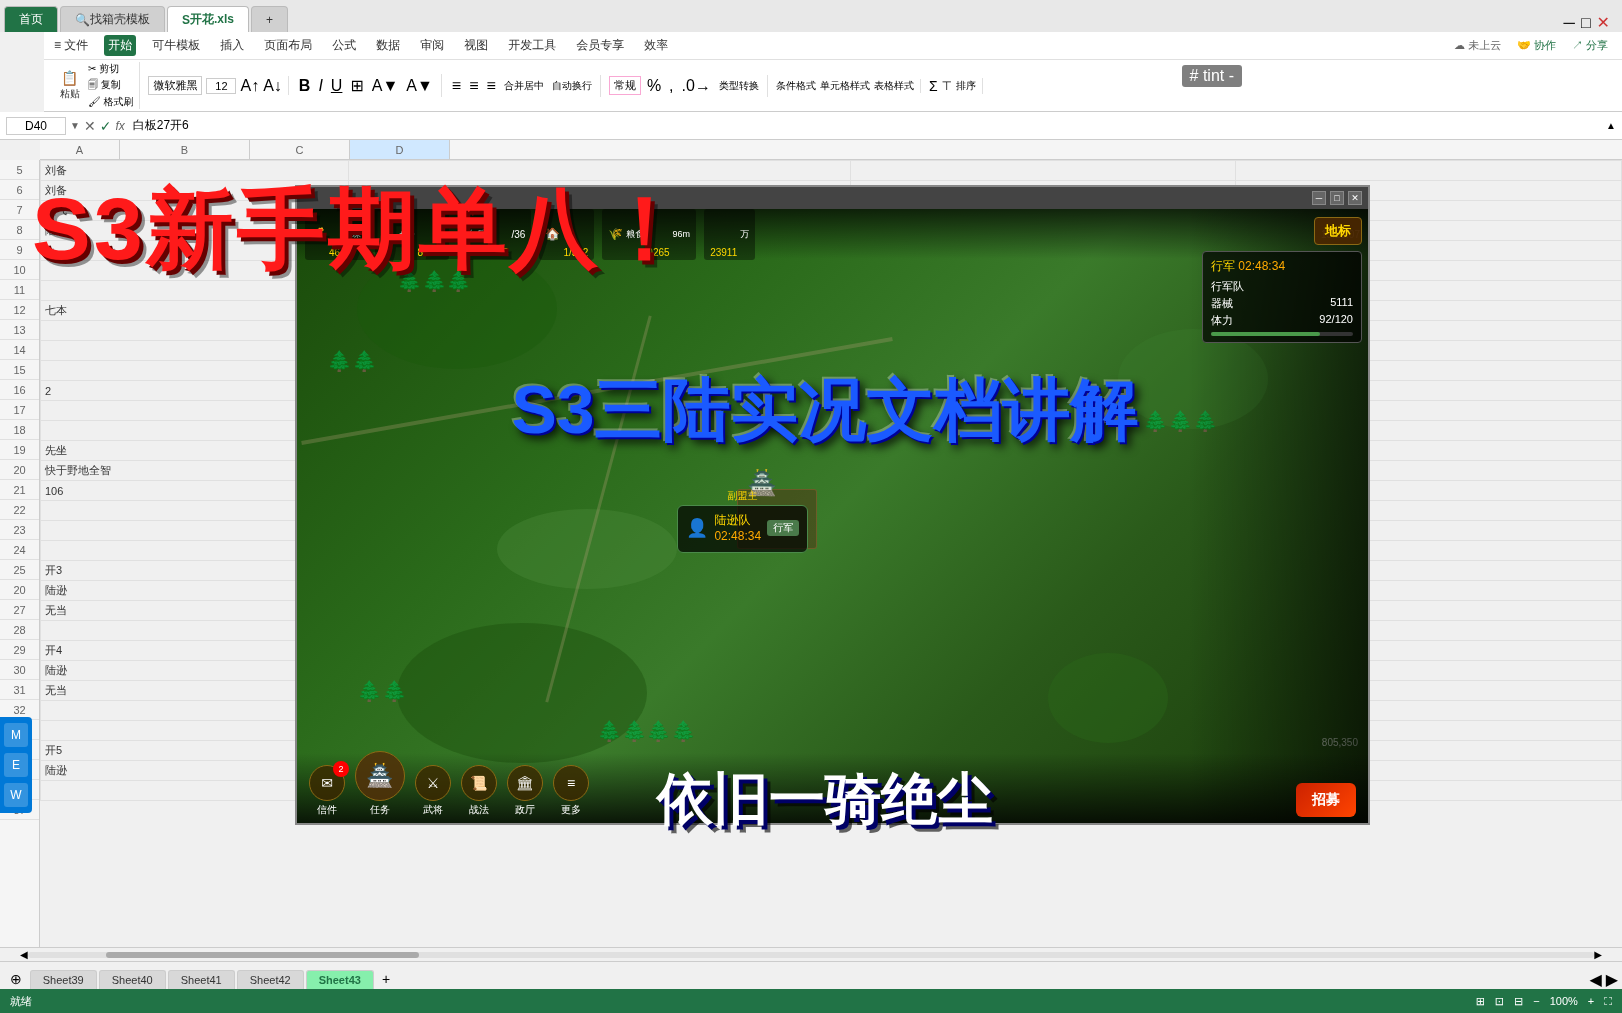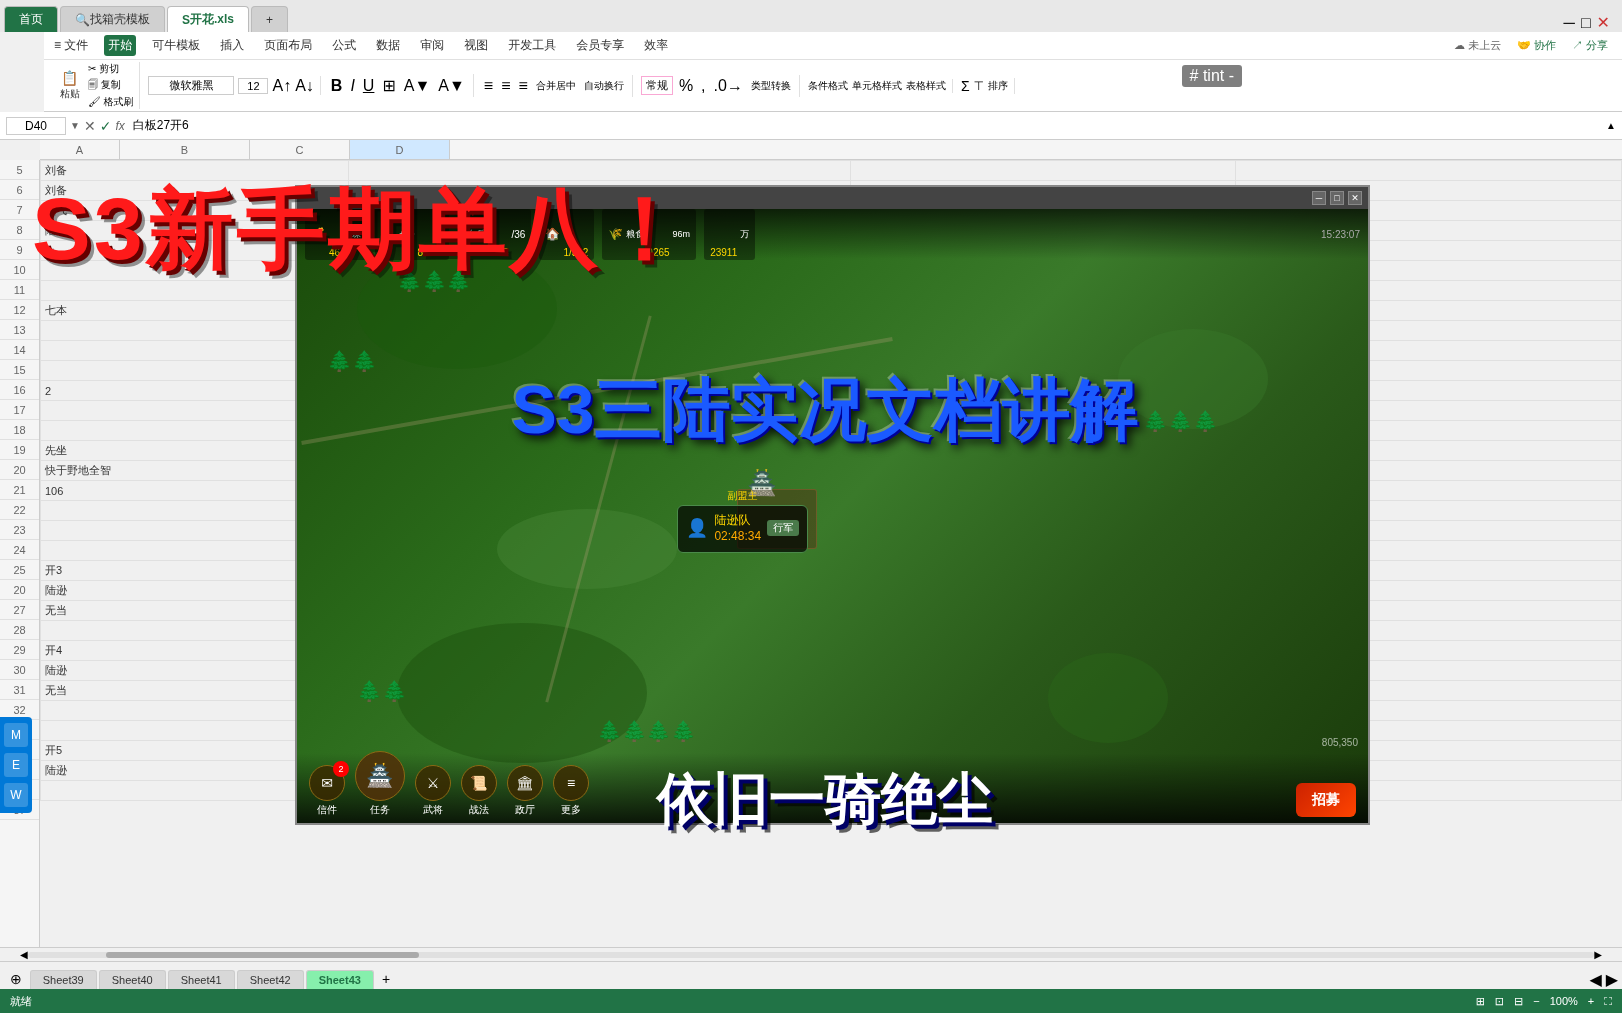--- a/index.html
+++ b/index.html
@@ -559,21 +559,21 @@
           <span class="icon">📋</span>
           <span>粘贴</span>
         </div>
         <div style="display:flex;flex-direction:column;gap:1px">
           <span style="font-size:10px;cursor:pointer">✂ 剪切</span>
           <span style="font-size:10px;cursor:pointer">🗐 复制</span>
           <span style="font-size:10px;cursor:pointer">🖌 格式刷</span>
         </div>
       </div>
       <div class="ribbon-group">
-        <span style="font-size:11px;border:1px solid #ccc;padding:1px 20px">微软雅黑</span>
+        <span style="font-size:11px;border:1px solid #ccc;padding:1px 4px">微软雅黑</span>
         <span style="font-size:11px;border:1px solid #ccc;padding:1px 4px;width:30px;text-align:center">12</span>
         <span style="cursor:pointer">A↑</span>
         <span style="cursor:pointer">A↓</span>
       </div>
       <div class="ribbon-group">
         <span style="font-weight:bold;cursor:pointer;padding:2px">B</span>
         <span style="font-style:italic;cursor:pointer;padding:2px">I</span>
         <span style="text-decoration:underline;cursor:pointer;padding:2px">U</span>
         <span style="cursor:pointer;padding:2px">⊞</span>
         <span style="cursor:pointer;padding:2px">A▼</span>
@@ -955,20 +955,44 @@
         <span class="val">0265</span>
         <span style="font-size:9px">96m</span>
       </div>
       <div class="hud-resource">
         <span class="val">23911</span>
         <span style="font-size:9px">万</span>
       </div>
       <div style="margin-left:auto;color:#aaa;font-size:10px">15:23:07</div>
     </div>
 
+    <div class="game-right-panel">
+      <div class="landmark-btn">地标</div>
+      <div class="march-info">
+        <div class="title">
+          <span>行军</span>
+          <span style="color:#ffaa00">02:48:34</span>
+        </div>
+        <div class="row">
+          <span>行军队</span>
+          <span></span>
+        </div>
+        <div class="row">
+          <span>器械</span>
+          <span>5111</span>
+        </div>
+        <div class="row">
+          <span>体力</span>
+          <span>92/120</span>
+        </div>
+        <div style="width:100%;background:#333;height:4px;border-radius:2px;margin-top:4px">
+          <div style="width:77%;height:100%;background:#4a9a4a;border-radius:2px"></div>
+        </div>
+      </div>
+    </div>
 
     <div class="march-group">
       <div style="font-size:10px;color:#ffd700;text-align:center;margin-bottom:2px">副盟主</div>
       <div class="march-group-box">
         <div class="title">
           <span style="font-size:18px">👤</span>
           <div>
             <div>陆逊队</div>
             <div class="march-timer">02:48:34</div>
           </div>

